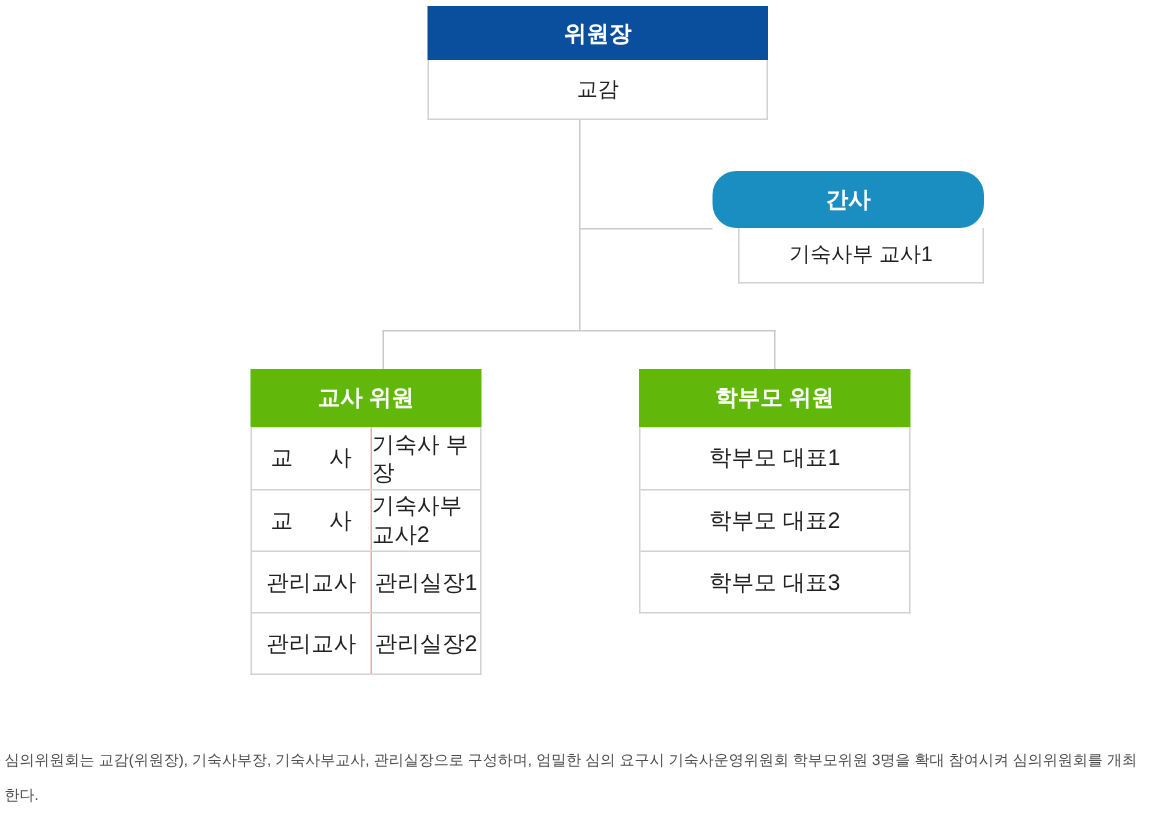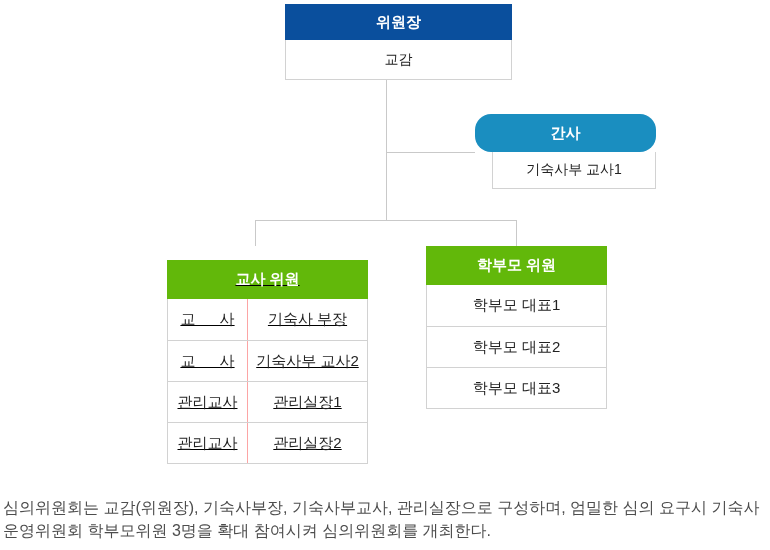--- a/index.html
+++ b/index.html
@@ -35,21 +35,21 @@
   .tbl-row:first-child { border-top: none; }
   .cell {
     display: flex; align-items: center; justify-content: center;
     box-sizing: border-box;
   }
   .cell-role { width: 80px; border-right: 1px solid #fca5a5; word-spacing: 20px; }
   .cell-name { flex: 1; }
   .cell-full { flex: 1; }
   .footnote {
     position: absolute; left: 3px; top: 496px; width: 764px;
-    color: #4d4d4d; font-size: 16px; line-height: 23px;
+    color: #4d4d4d; font-size: 10px; line-height: 23px;
   }
 </style>
 </head>
 <body>
 
 <div class="canvas">
 
   <div class="line" style="left:386px; top:80px;  width:1px;  height:140px;"></div>
   <div class="line" style="left:386px; top:152px; width:89px; height:1px;"></div>
   <div class="line" style="left:255px; top:220px; width:262px; height:1px;"></div>
@@ -59,21 +59,21 @@
   <div class="box" style="left:285px; top:4px; width:227px;">
     <div class="box-header hdr-primary" style="height:36px;">위원장</div>
     <div class="box-body" style="height:40px;">교감</div>
   </div>
 
   <div class="box" style="left:475px; top:114px; width:181px;">
     <div class="box-header hdr-secondary" style="height:38px;border-radius:16px;">간사</div>
     <div class="box-body" style="height:37px;margin-left:17px;">기숙사부 교사1</div>
   </div>
 
-  <div class="box" style="left:167px; top:260px; width:201px;text-decoration:underline;">
+  <div class="box" style="left:167px; top:246px; width:154px;">
     <div class="box-header hdr-green" style="height:39px;">교사 위원</div>
     <div class="tbl">
       <div class="tbl-row">
         <div class="cell cell-role">교 사</div>
         <div class="cell cell-name">기숙사 부장</div>
       </div>
       <div class="tbl-row">
         <div class="cell cell-role">교 사</div>
         <div class="cell cell-name">기숙사부 교사2</div>
       </div>

